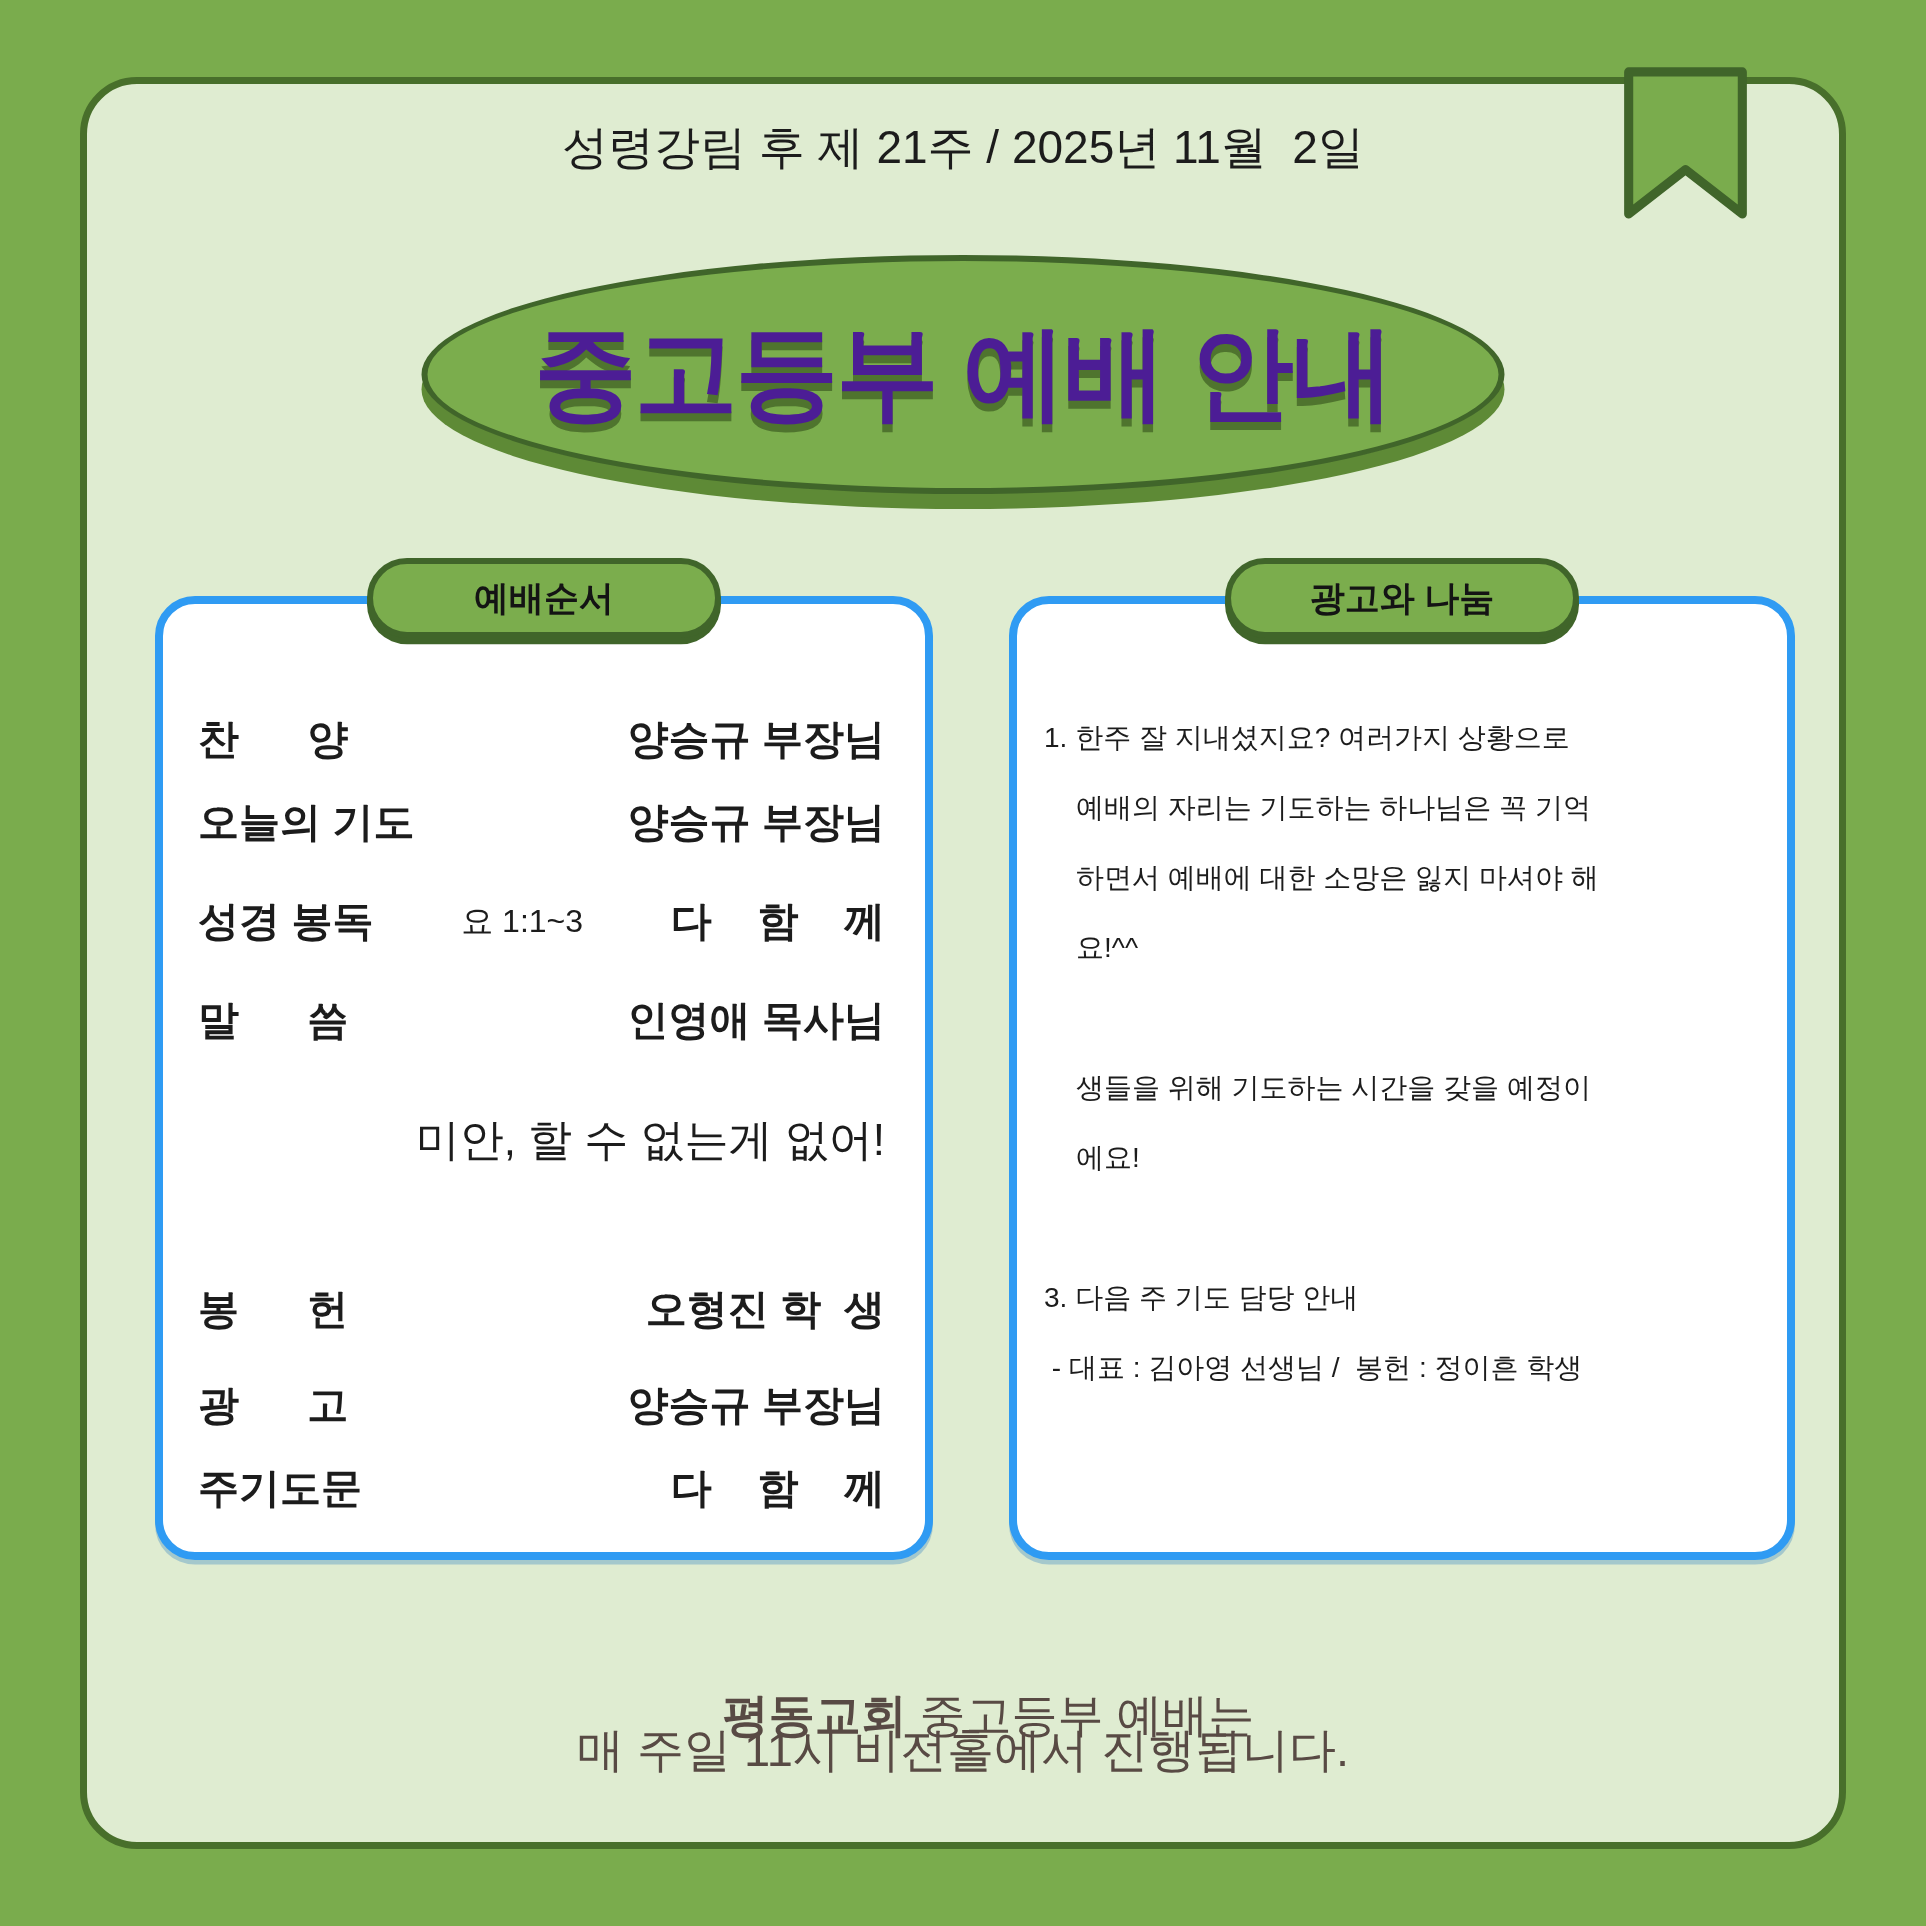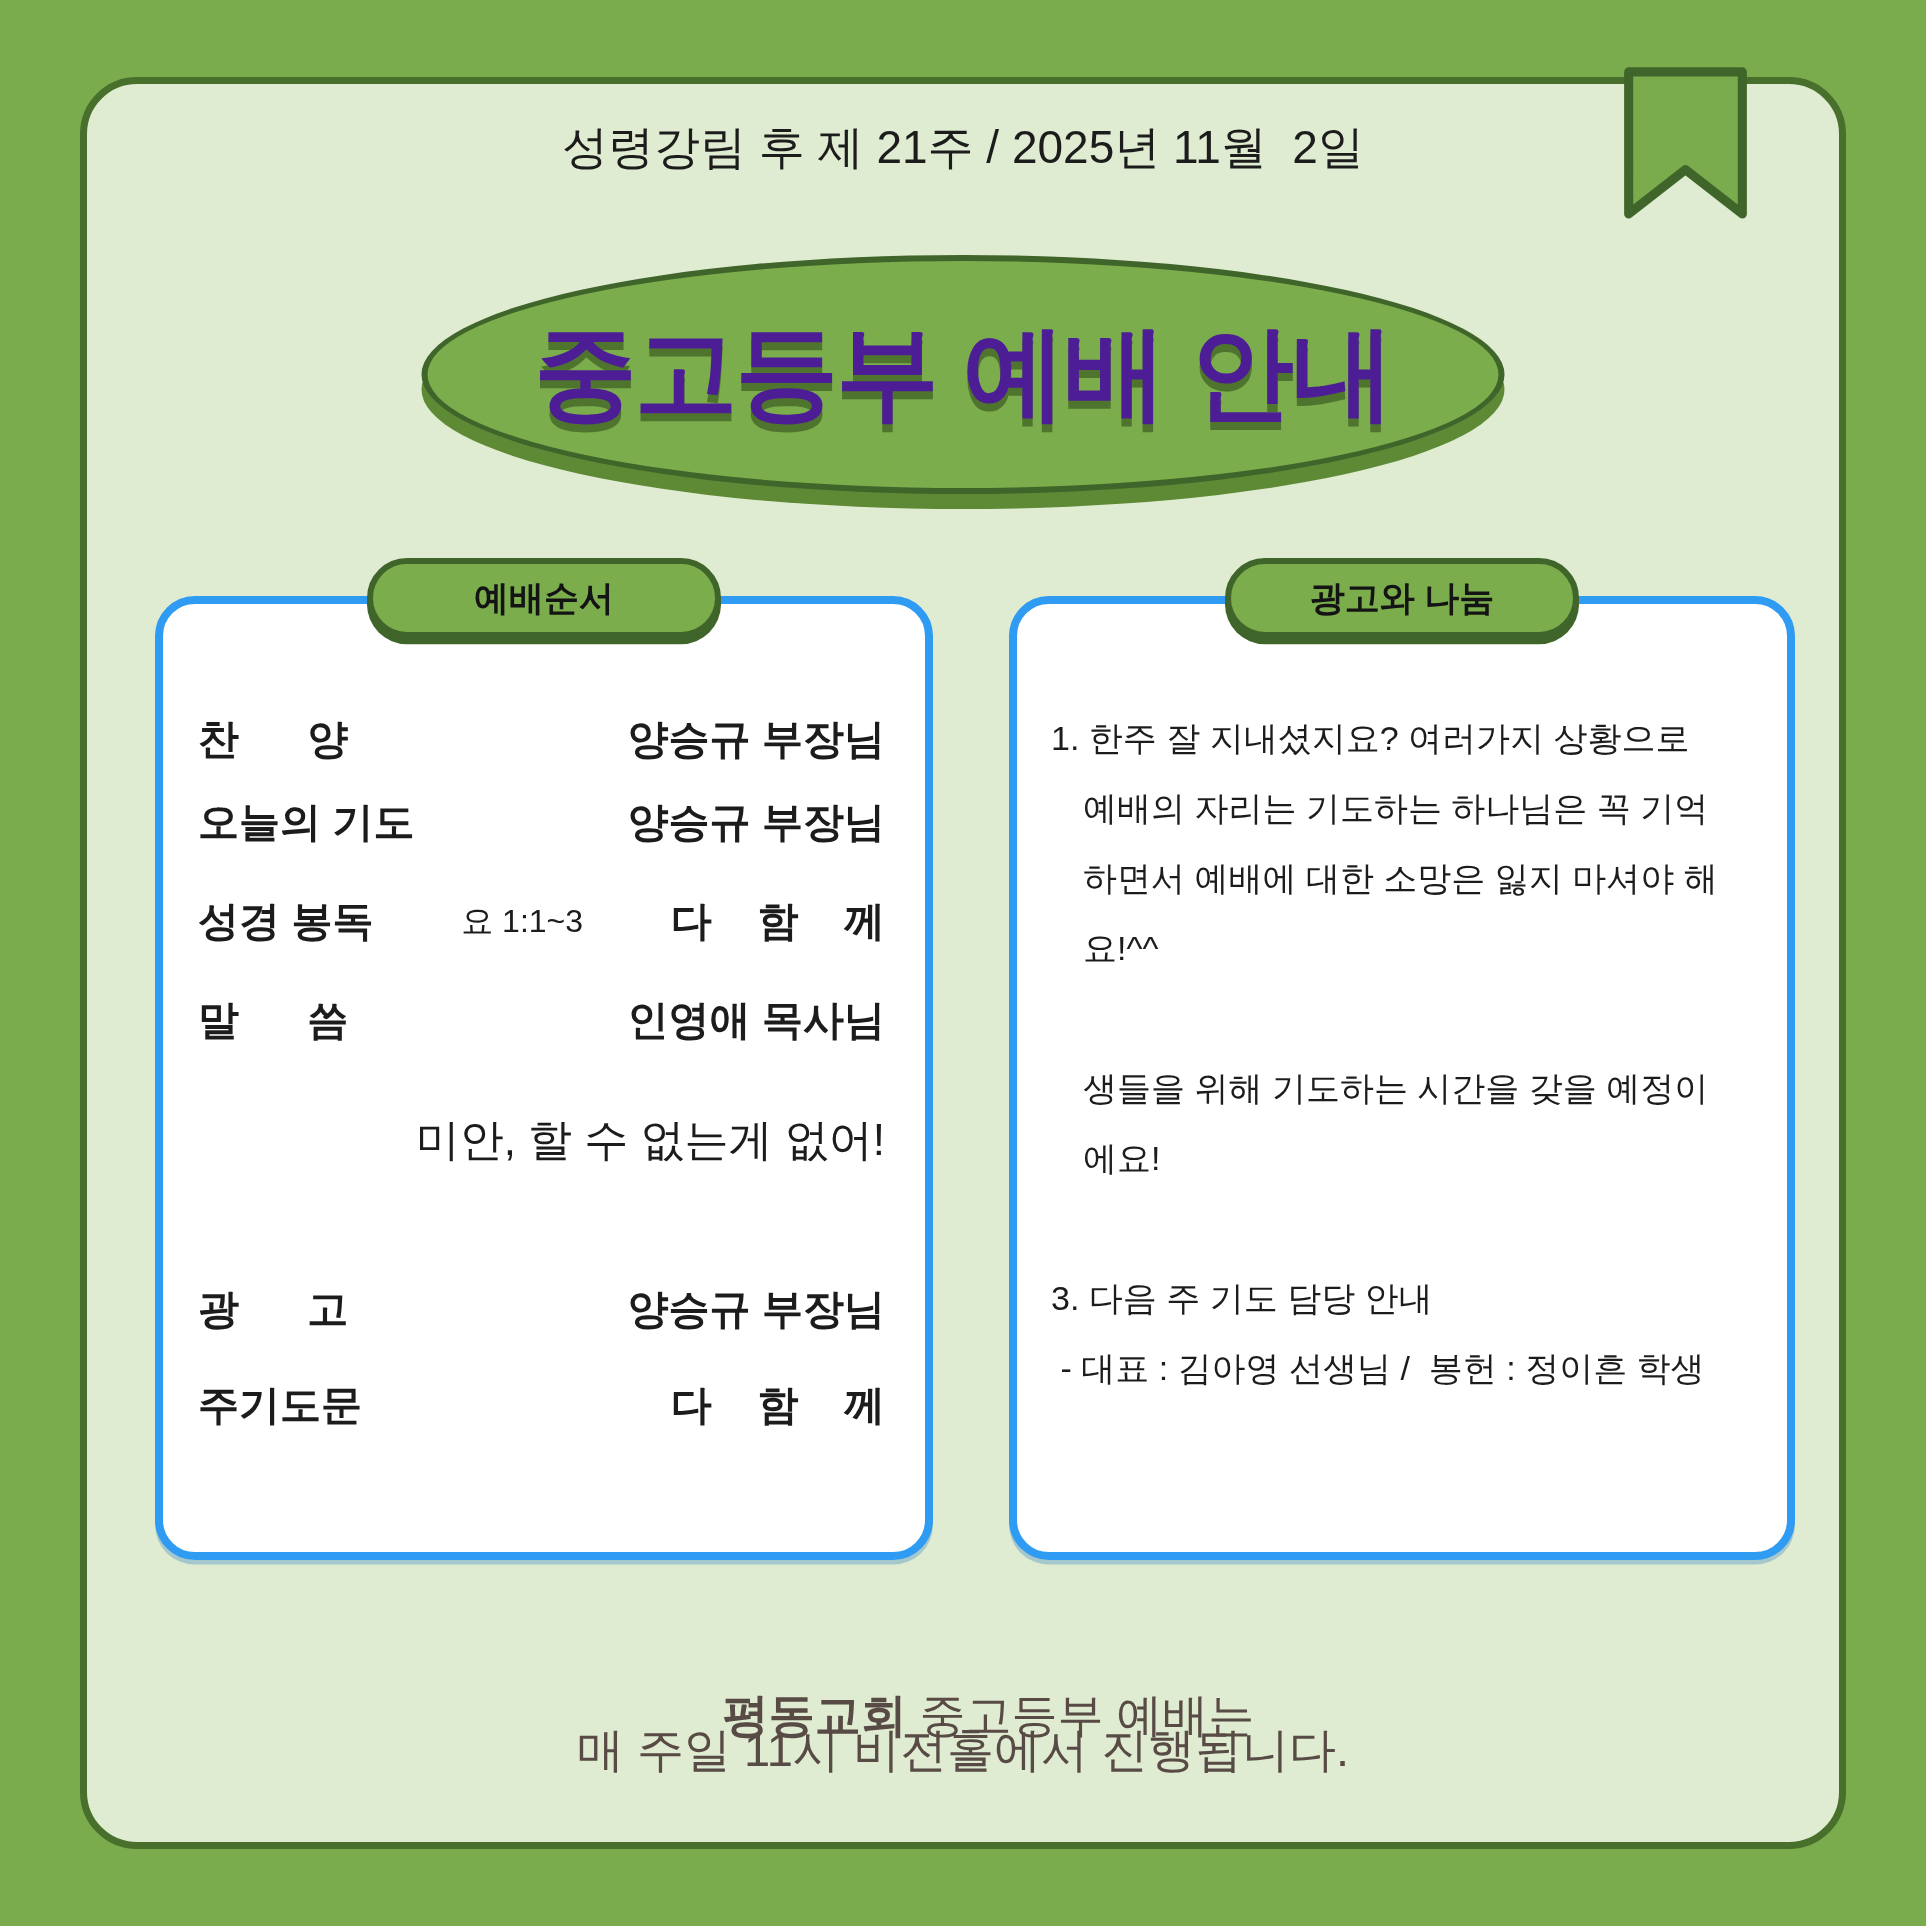--- a/index.html
+++ b/index.html
@@ -75,22 +75,22 @@
   .w-rows > *:nth-child(3){margin-top:16px;}
   .w-rows > *:nth-child(4){margin-top:16px;}
   .w-rows > .sermon{
     margin-top:46px;height:63px;line-height:63px;
     text-align:right;font-size:44px;font-weight:normal;white-space:pre;
   }
   .w-rows > *:nth-child(6){margin-top:97px;}
   .w-rows > *:nth-child(7){margin-top:13px;}
   .a-lines{
     position:absolute;inset:0;
-    padding:99px 16px 0 34px;
-    font-size:34px;line-height:70px;
+    padding:99px 16px 0 27px;
+    font-size:28px;line-height:70px;
   }
   .a-line{white-space:pre-wrap;padding-left:32px;text-indent:-32px;}
   .a-line.ind{text-indent:0;}
   .footer{
     position:absolute;left:0;width:1926px;text-align:center;
     color:var(--footer);font-size:47px;line-height:57px;white-space:pre;
   }
   .footer.f1{top:1630px;font-size:46px;}
   .footer.f2{top:1721px;}
   .footer .fb{font-weight:bold;}
@@ -126,20 +126,24 @@
           <span class="lab">성경 봉독</span>
           <span class="mid">요 1:1~3</span>
           <span class="val">다    함    께</span>
         </div>
         <div class="w-row">
           <span class="lab">말      씀</span>
           <span class="val">인영애 목사님</span>
         </div>
         <div class="sermon">미안, 할 수 없는게 없어!</div>
         <div class="w-row">
+          <span class="lab">봉      헌</span>
+          <span class="val">오형진 학  생</span>
+        </div>
+        <div class="w-row">
           <span class="lab">광      고</span>
           <span class="val">양승규 부장님</span>
         </div>
         <div class="w-row">
           <span class="lab">주기도문</span>
           <span class="val">다    함    께</span>
         </div>
       </div>
   </div>
 

